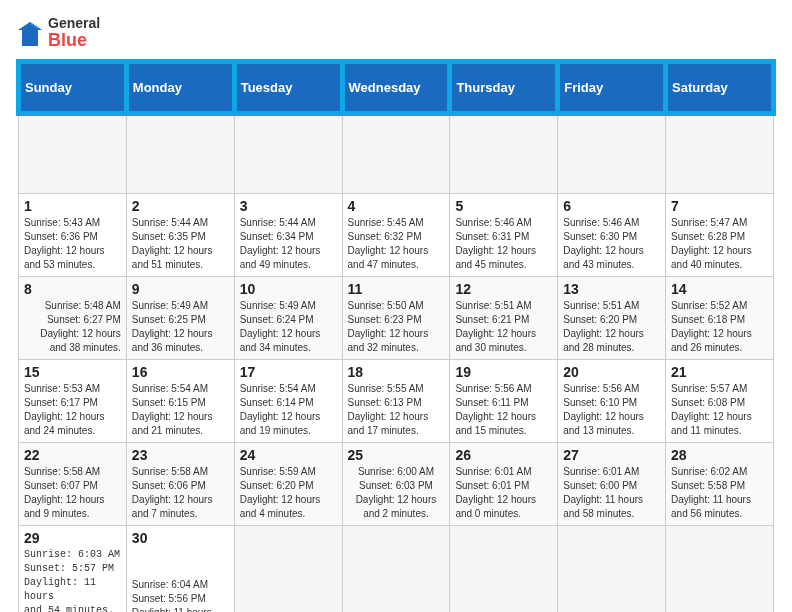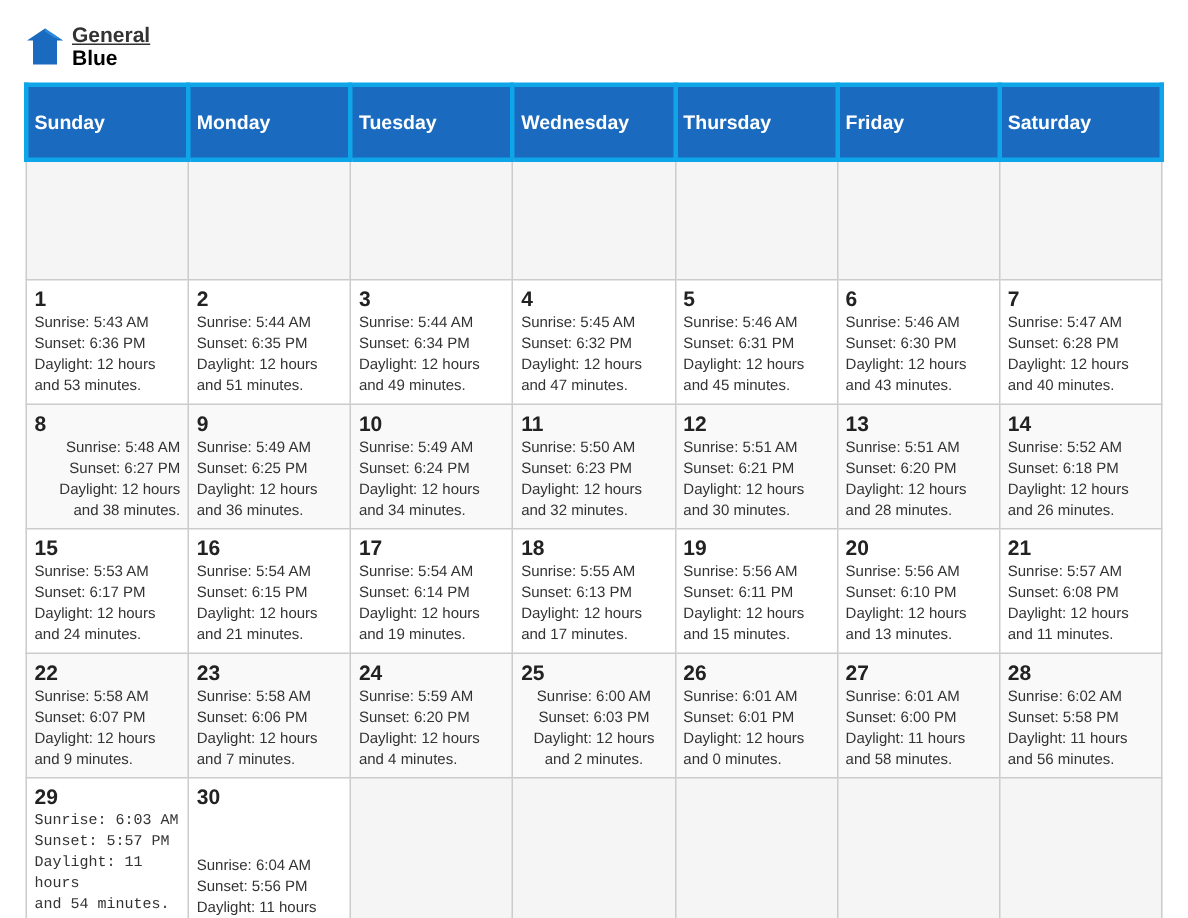--- a/index.html
+++ b/index.html
@@ -36,21 +36,21 @@
       border-collapse: collapse;
       table-layout: fixed;
     }
     thead tr th {
       background-color: #1a6abf;
       color: #fff;
       padding: 16px 4px;
       font-size: 13px;
       font-weight: bold;
       text-align: left;
-      border: 3px solid #0ea5e9;
+      border: 5px solid #0ea5e9;
     }
     tbody tr td {
       border: 1px solid #ccc;
       vertical-align: top;
       padding: 4px 5px;
       font-size: 10px;
       color: #333;
       height: 80px;
       background: #fff;
     }
@@ -73,22 +73,22 @@
 <body>
 
 <div class="header">
   <div class="logo">
   <div style="display:flex;align-items:center;gap:4px;">
     <svg width="28" height="28" viewBox="0 0 28 28">
       <polygon points="14,2 26,10 22,10 22,26 6,26 6,10 2,10" fill="#1a6abf"></polygon>
       <polygon points="14,2 26,10 20,8 14,4" fill="#2a8adf"></polygon>
     </svg>
     <div>
-      <div style="font-size:14px;font-weight:bold;color:#333;line-height:1.1;text-decoration:underline;">General</div>
-      <div style="font-size:14px;font-weight:bold;color:#000000;line-height:1.1;">Blue</div>
+      <div style="font-size:14px;font-weight:bold;color:#333;line-height:1.1;">General</div>
+      <div style="font-size:18px;font-weight:bold;color:#ef4444;line-height:1.1;">Blue</div>
     </div>
   </div>
 </div>
   <div class="title-block">
     <div class="cal-title"></div>
     <div class="cal-subtitle"></div>
   </div>
 </div>
 
 <table>

